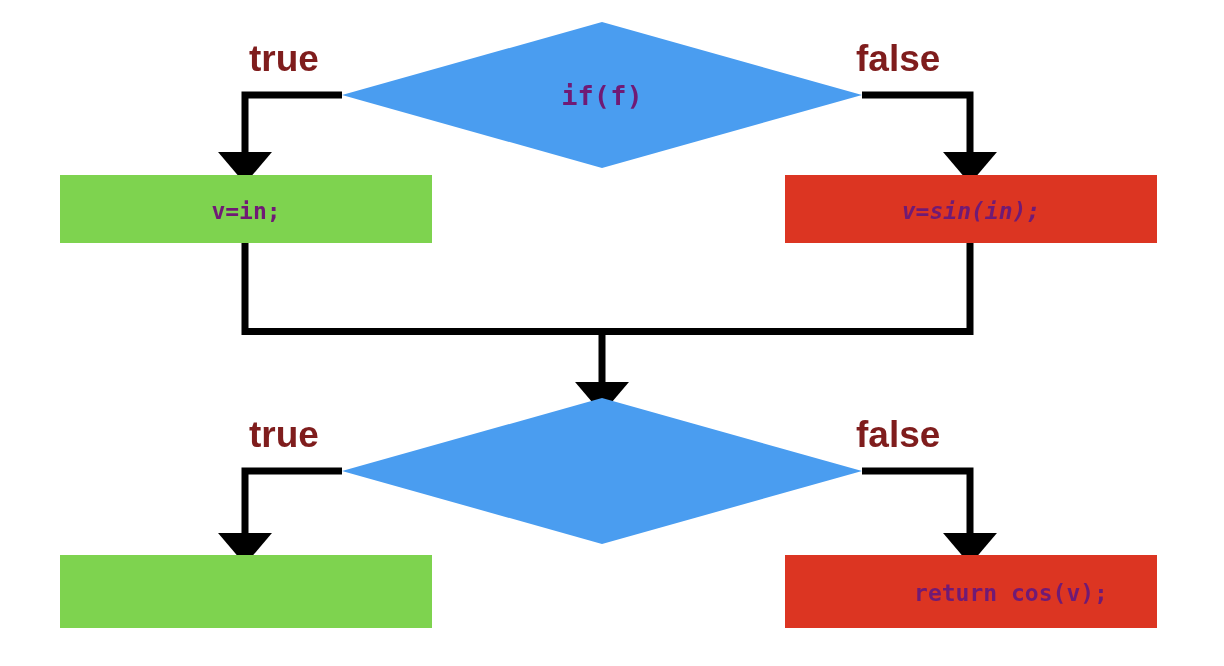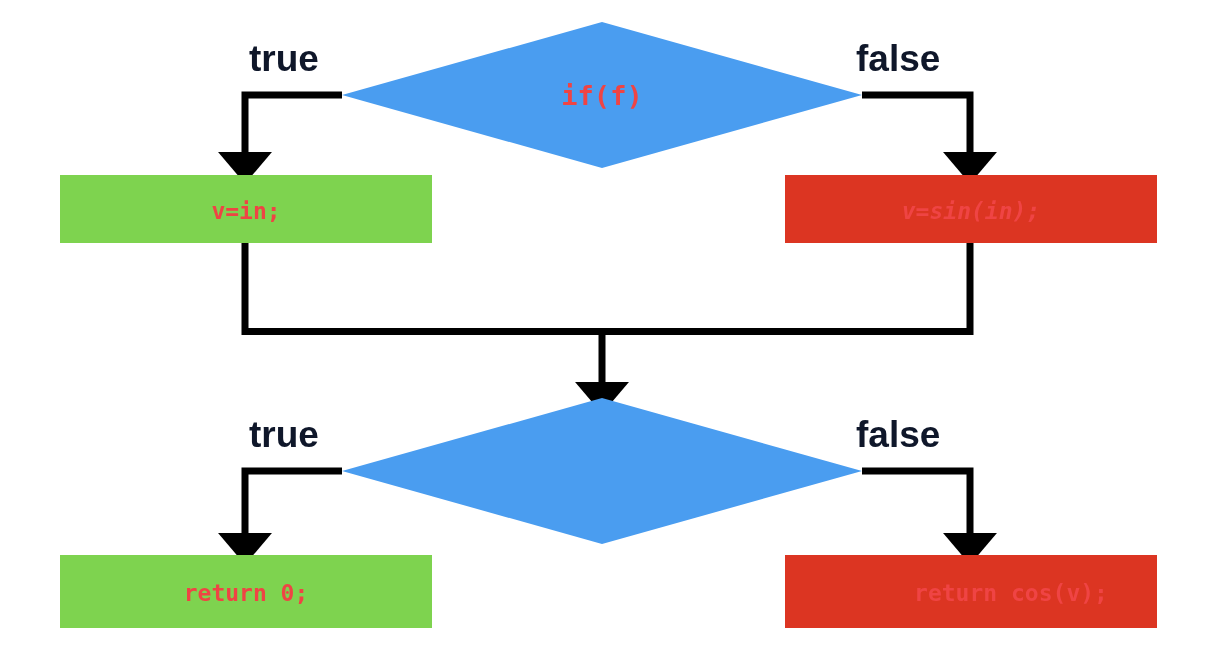--- a/index.html
+++ b/index.html
@@ -23,37 +23,37 @@
     left: 0;
     top: 0;
     width: 1224px;
     height: 666px;
     display: block;
   }
   .node-label {
     position: absolute;
     font-family: "DejaVu Sans Mono", "Liberation Mono", monospace;
     font-weight: bold;
-    color: #ef4444;
+    color: #701a75;
     white-space: pre;
     pointer-events: none;
   }
   .proc-label {
     font-size: 23px;
     letter-spacing: 0px;
   }
   .dec-label {
     font-size: 27px;
   }
   .edge-label {
     position: absolute;
     font-family: "Liberation Sans", sans-serif;
     font-weight: bold;
     font-size: 37px;
-    color: #0f172a;
+    color: #7f1d1d;
     white-space: pre;
     line-height: 1;
   }
 </style>
 </head>
 <body>
 
 <div id="canvas">
 
   <svg class="layer" viewBox="0 0 1224 666">
@@ -97,21 +97,20 @@
     <rect x="785" y="555" width="372" height="73" fill="#dc3522"></rect>
   </svg>
 
   <div class="node-label dec-label" style="left:602px; top:95px; transform:translate(-50%,-50%);">if(f)</div>
 
   <div class="node-label proc-label" style="left:246px; top:211px; transform:translate(-50%,-50%);">v=in;</div>
 
   <div class="node-label proc-label" style="left:971px; top:211px; transform:translate(-50%,-50%);font-style:italic;">v=sin(in);</div>
 
 
-  <div class="node-label proc-label" style="left:246px; top:593px; transform:translate(-50%,-50%);">return 0;</div>
 
   <div class="node-label proc-label" style="left:971px; top:593px; transform:translate(-50%,-50%);margin-left:40px;">return cos(v);</div>
 
   <div class="edge-label" style="left:249px; top:40px;">true</div>
 
   <div class="edge-label" style="left:856px; top:40px;">false</div>
 
   <div class="edge-label" style="left:249px; top:416px;">true</div>
 
   <div class="edge-label" style="left:856px; top:416px;">false</div>

